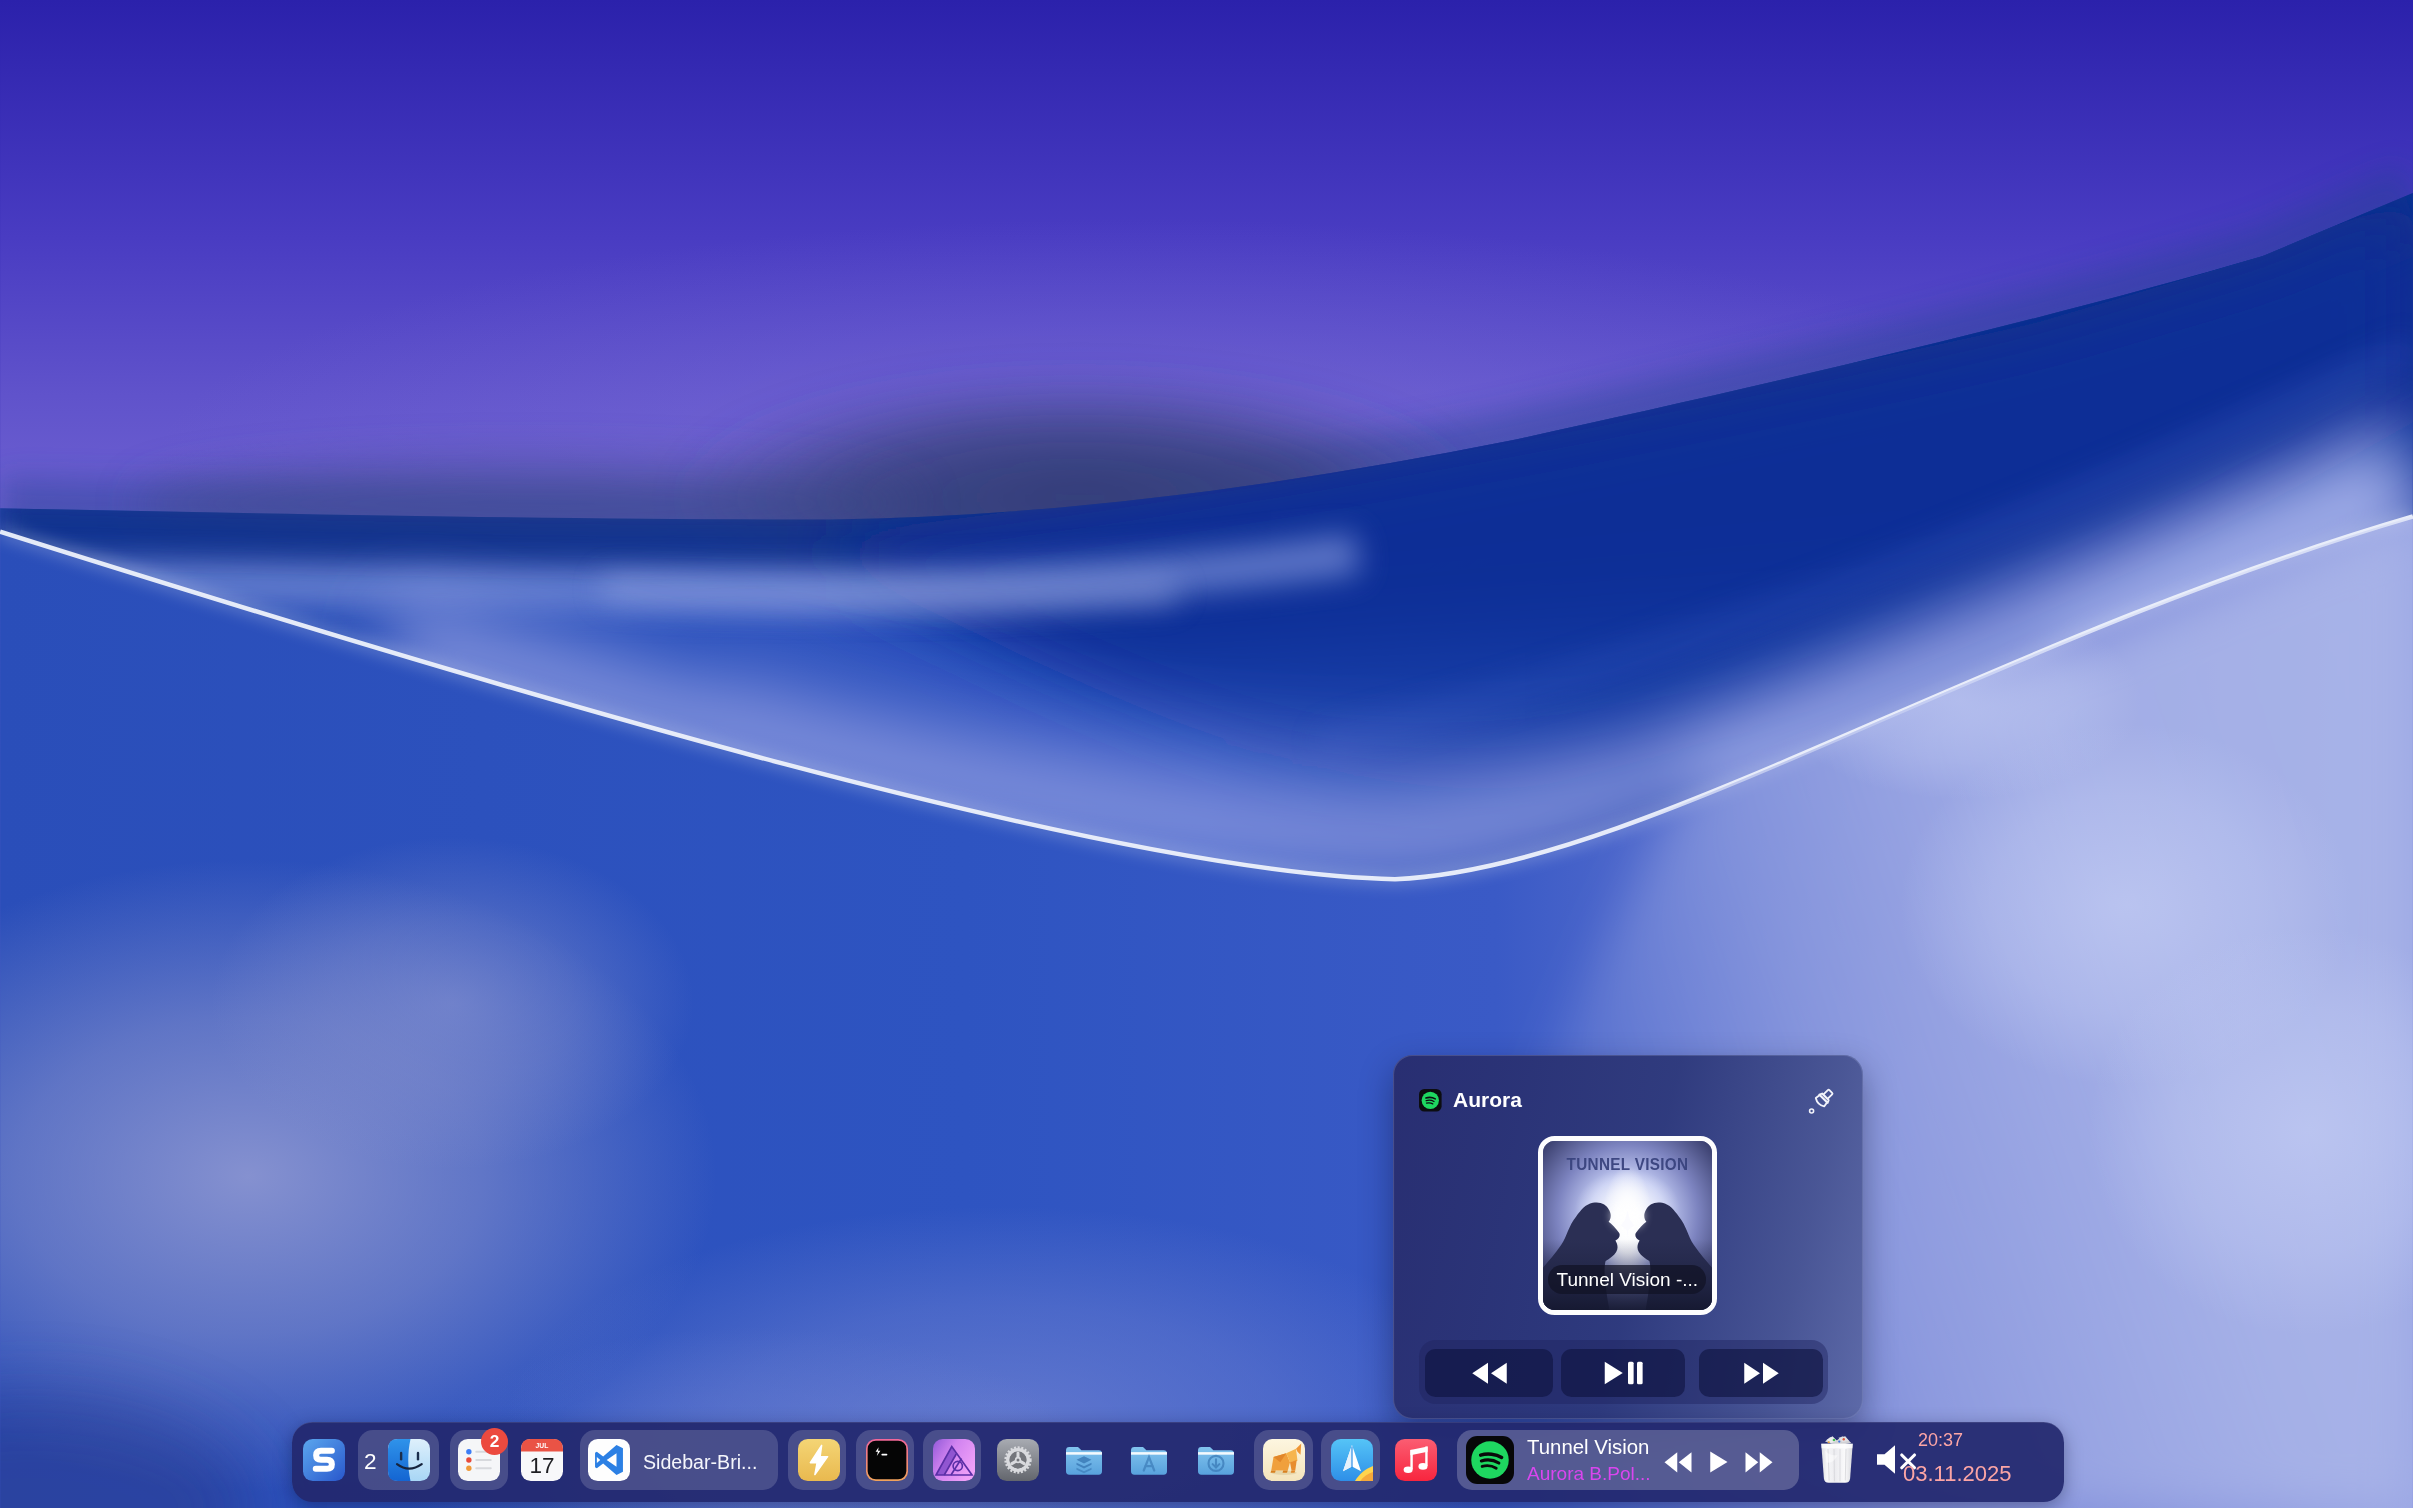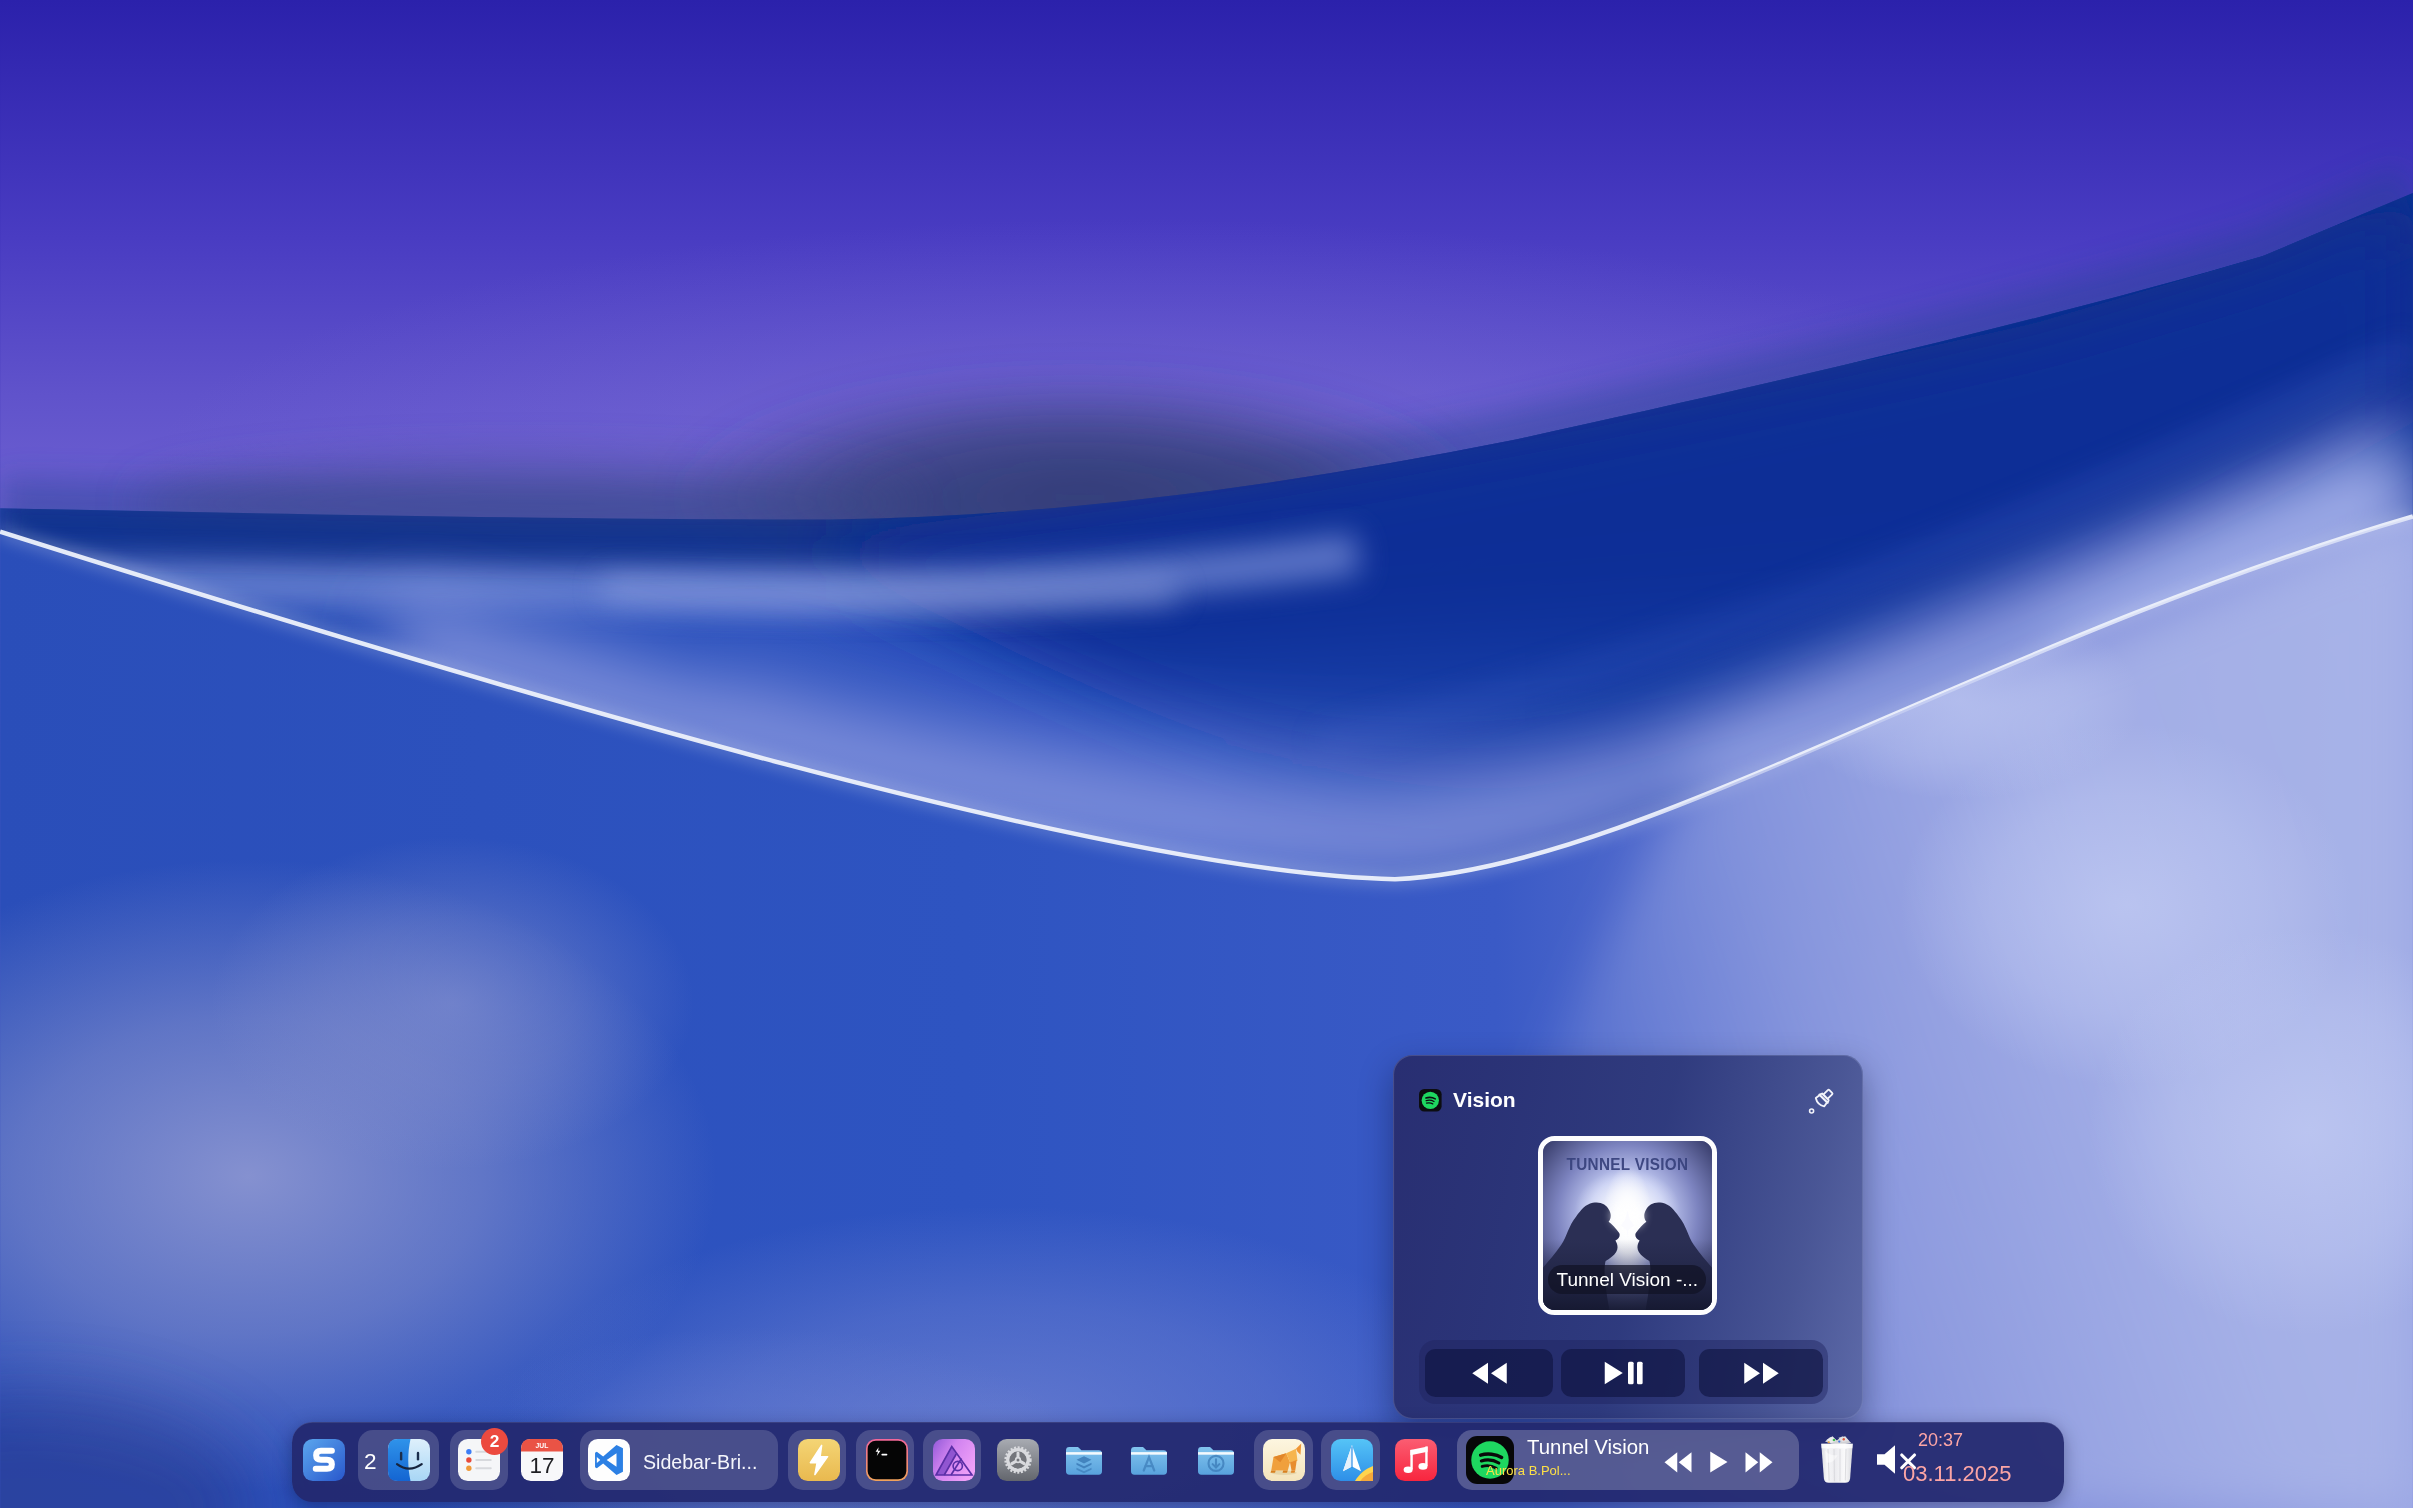--- a/index.html
+++ b/index.html
@@ -155,21 +155,21 @@
 </svg>
 
 <div id="sp-panel">
   <svg class="abs" style="left:26.4px;top:34px" width="22.6" height="22.6" viewBox="0 0 30 30">
     <rect x="0" y="0" width="30" height="30" rx="7" fill="#0c0d10"></rect>
     <circle cx="15" cy="15" r="11.5" fill="#1ed760"></circle>
     <path d="M9.2,11.9 C13.2,10.7 18.3,11.2 21.6,13.2" fill="none" stroke="#0c0d10" stroke-width="2.1" stroke-linecap="round"></path>
     <path d="M9.6,15.4 C12.9,14.4 17.1,14.9 19.9,16.6" fill="none" stroke="#0c0d10" stroke-width="1.9" stroke-linecap="round"></path>
     <path d="M10.0,18.8 C12.7,18.0 16.0,18.4 18.3,19.8" fill="none" stroke="#0c0d10" stroke-width="1.7" stroke-linecap="round"></path>
   </svg>
-  <div id="sp-title">Vision</div>
+  <div id="sp-title">Aurora</div>
   <svg class="abs" style="left:413px;top:30px" width="32" height="32" viewBox="0 0 40 40">
     <g stroke="#f2f3fa" stroke-width="2.3" fill="none" stroke-linejoin="round" stroke-linecap="round" transform="rotate(45 20 19)">
       <path d="M17.6,3.5 h4.8 q1.4,0 1.4,1.4 V13 h-7.6 V4.9 q0,-1.4 1.4,-1.4 Z"></path>
       <path d="M14.2,13 h11.6 l1.6,3.4 h-14.8 Z"></path>
       <path d="M13.6,16.4 h12.8 l1,6.2 q-7.4,4.6 -14.8,0 Z"></path>
     </g>
     <circle cx="7" cy="32.5" r="2.5" stroke="#f2f3fa" stroke-width="2" fill="none"></circle>
   </svg>
   <div id="album">
     <svg width="169" height="169" viewBox="0 0 224 224">
@@ -460,21 +460,21 @@
   </svg>
 
   <svg class="abs" style="left:1174px;top:14.3px" width="48" height="48" viewBox="0 0 64 64">
     <rect width="64" height="64" rx="15" fill="#070708"></rect>
     <circle cx="32" cy="32" r="25" fill="#1ed760"></circle>
     <path d="M19.5,25.5 C28.5,22.8 40,24 47.5,28.6" fill="none" stroke="#0a0a0a" stroke-width="4.6" stroke-linecap="round"></path>
     <path d="M20.5,33.2 C28,31 37.5,32.2 43.8,36" fill="none" stroke="#0a0a0a" stroke-width="4.2" stroke-linecap="round"></path>
     <path d="M21.5,40.6 C27.5,38.9 35,39.8 40.3,42.9" fill="none" stroke="#0a0a0a" stroke-width="3.8" stroke-linecap="round"></path>
   </svg>
   <div class="abs" style="left:1235px;top:13.6px;color:#fff;font-size:20.4px;">Tunnel Vision</div>
-  <div class="abs" style="left:1194px;top:41px;color:#fde047;font-size:13px;">Aurora B.Pol...</div>
+  <div class="abs" style="left:1235px;top:41px;color:#d946ef;font-size:19px;">Aurora B.Pol...</div>
   <svg class="abs" style="left:1371px;top:29px" width="30" height="22.6" viewBox="0 0 40 30">
     <g fill="#fff">
           <polygon points="19,1.5 19,28.5 2,15"></polygon>
           <polygon points="38,1.5 38,28.5 21,15"></polygon>
         </g>
   </svg>
   <svg class="abs" style="left:1416px;top:28px" width="21" height="24" viewBox="0 0 28 32">
     <polygon points="3,2 26,16 3,30" fill="#fff"></polygon>
   </svg>
   <svg class="abs" style="left:1452px;top:29px" width="30" height="22.6" viewBox="0 0 40 30">

